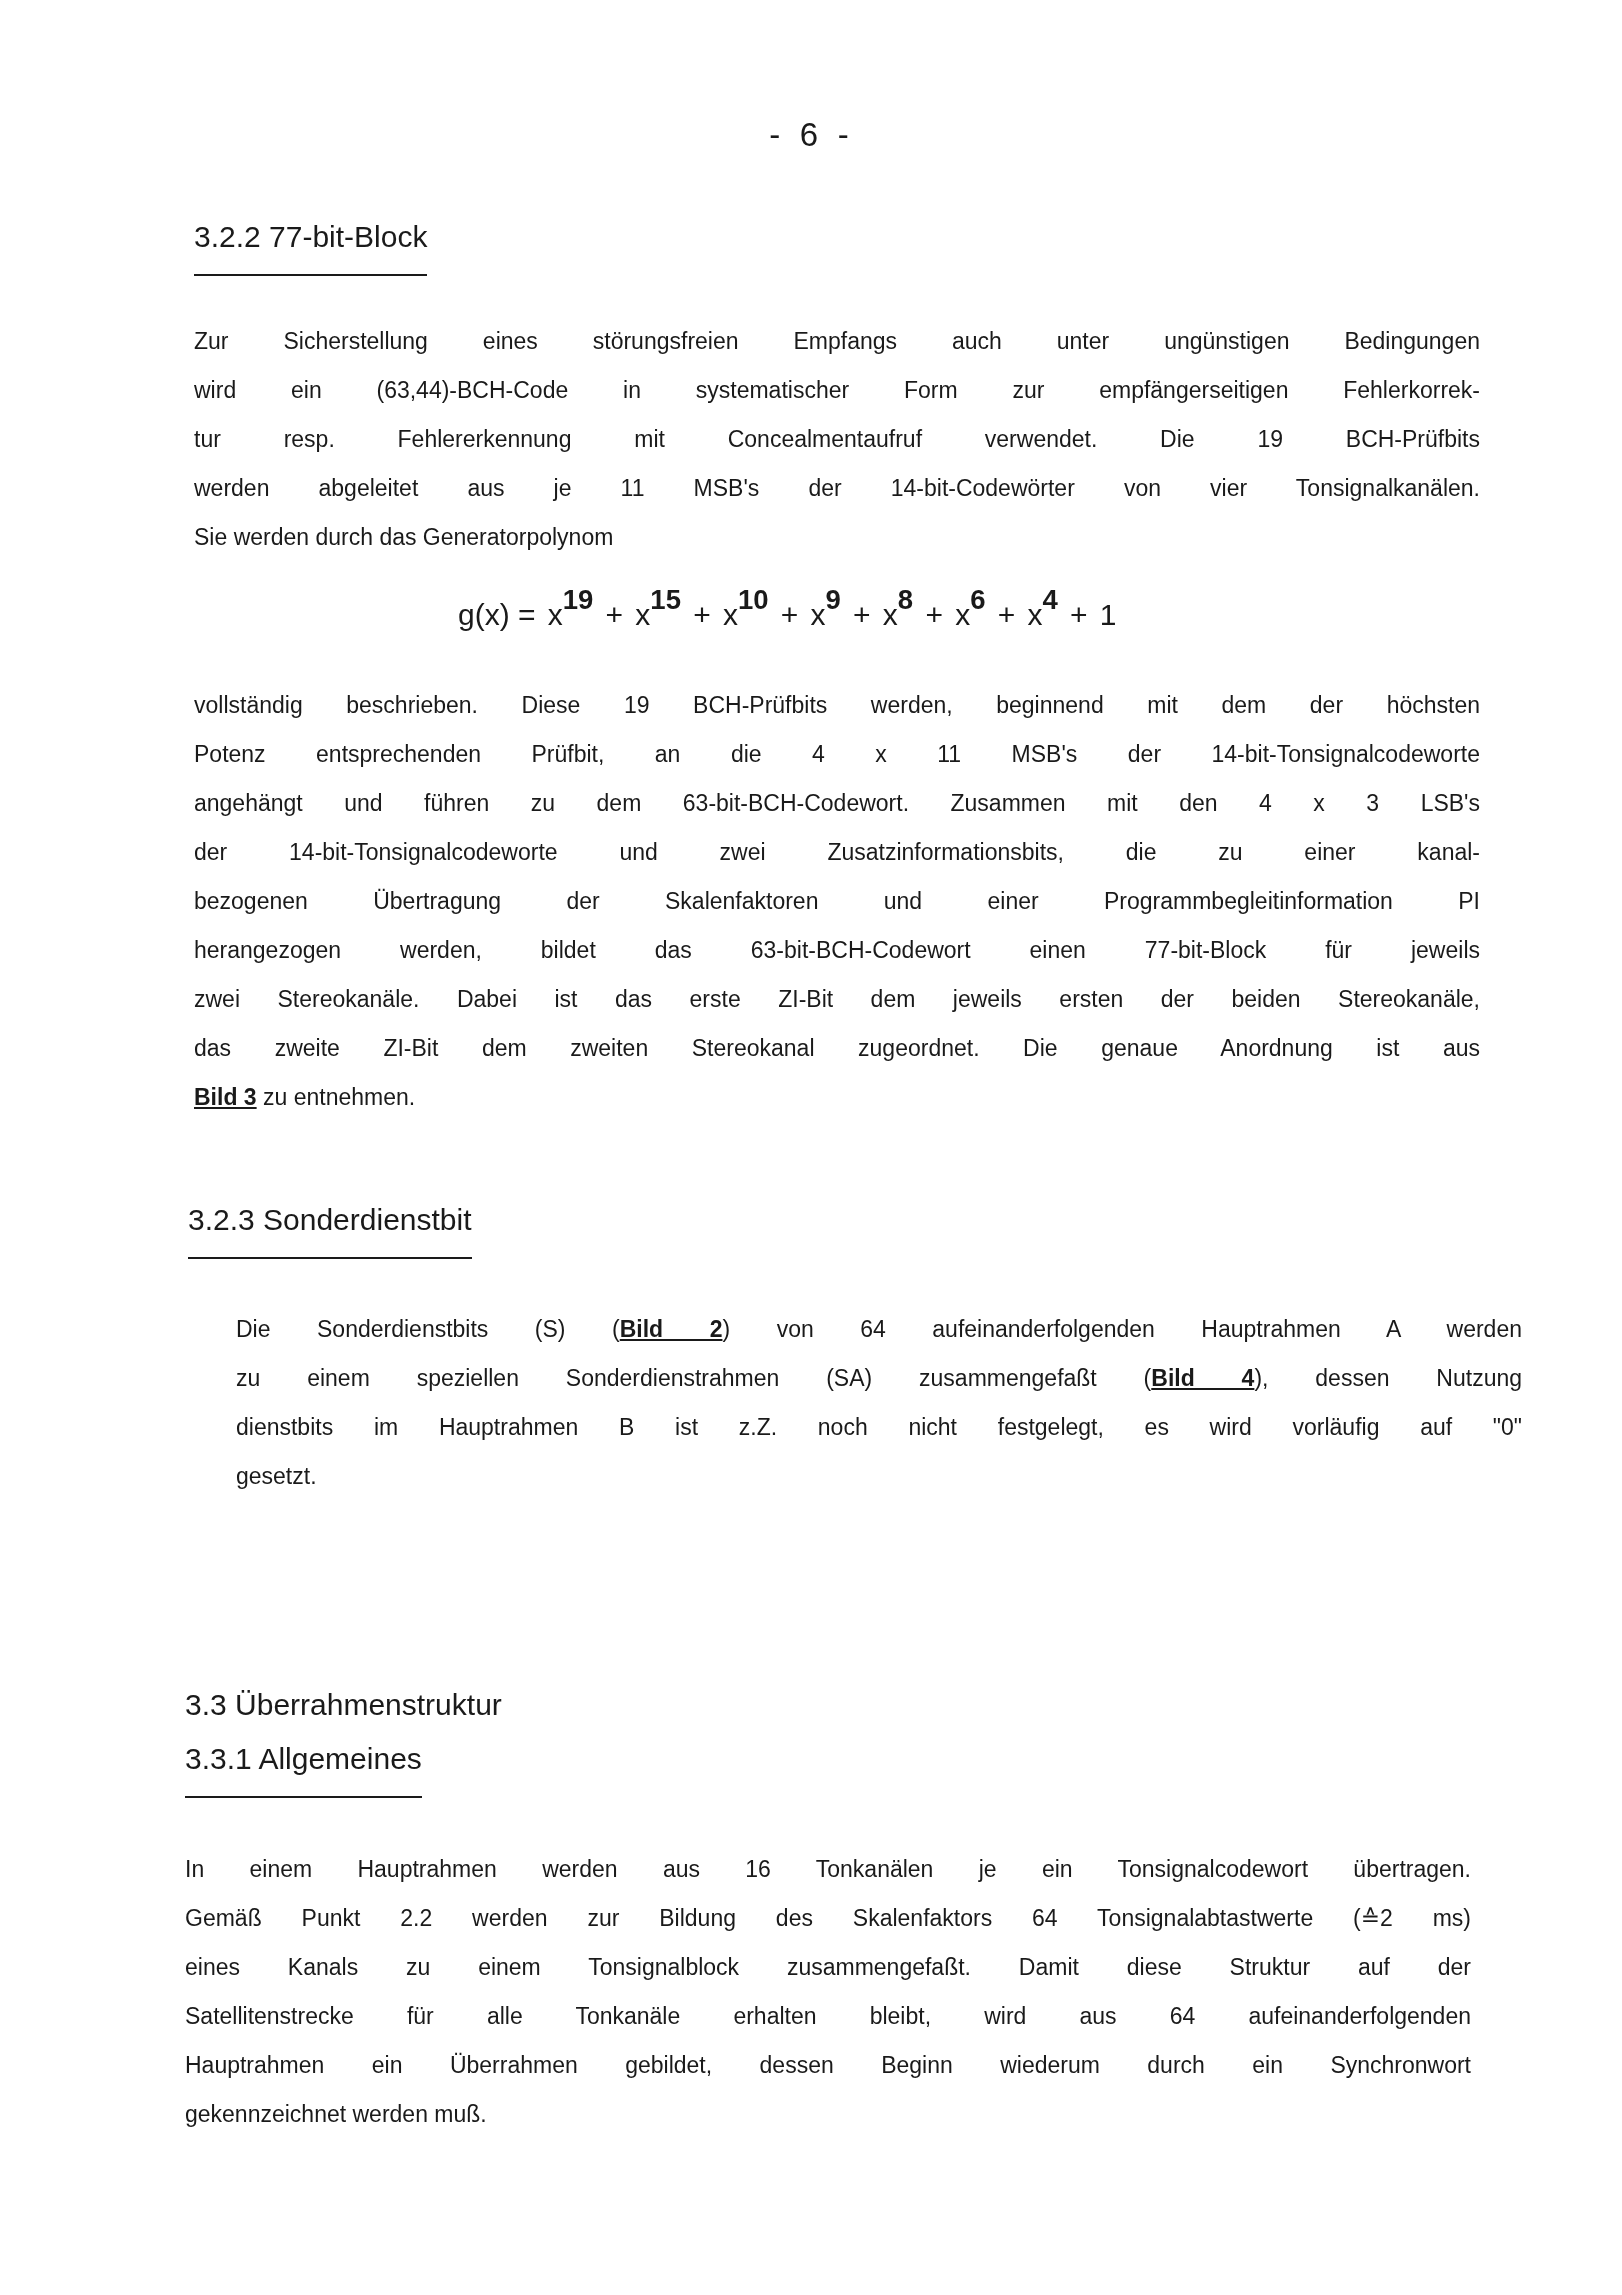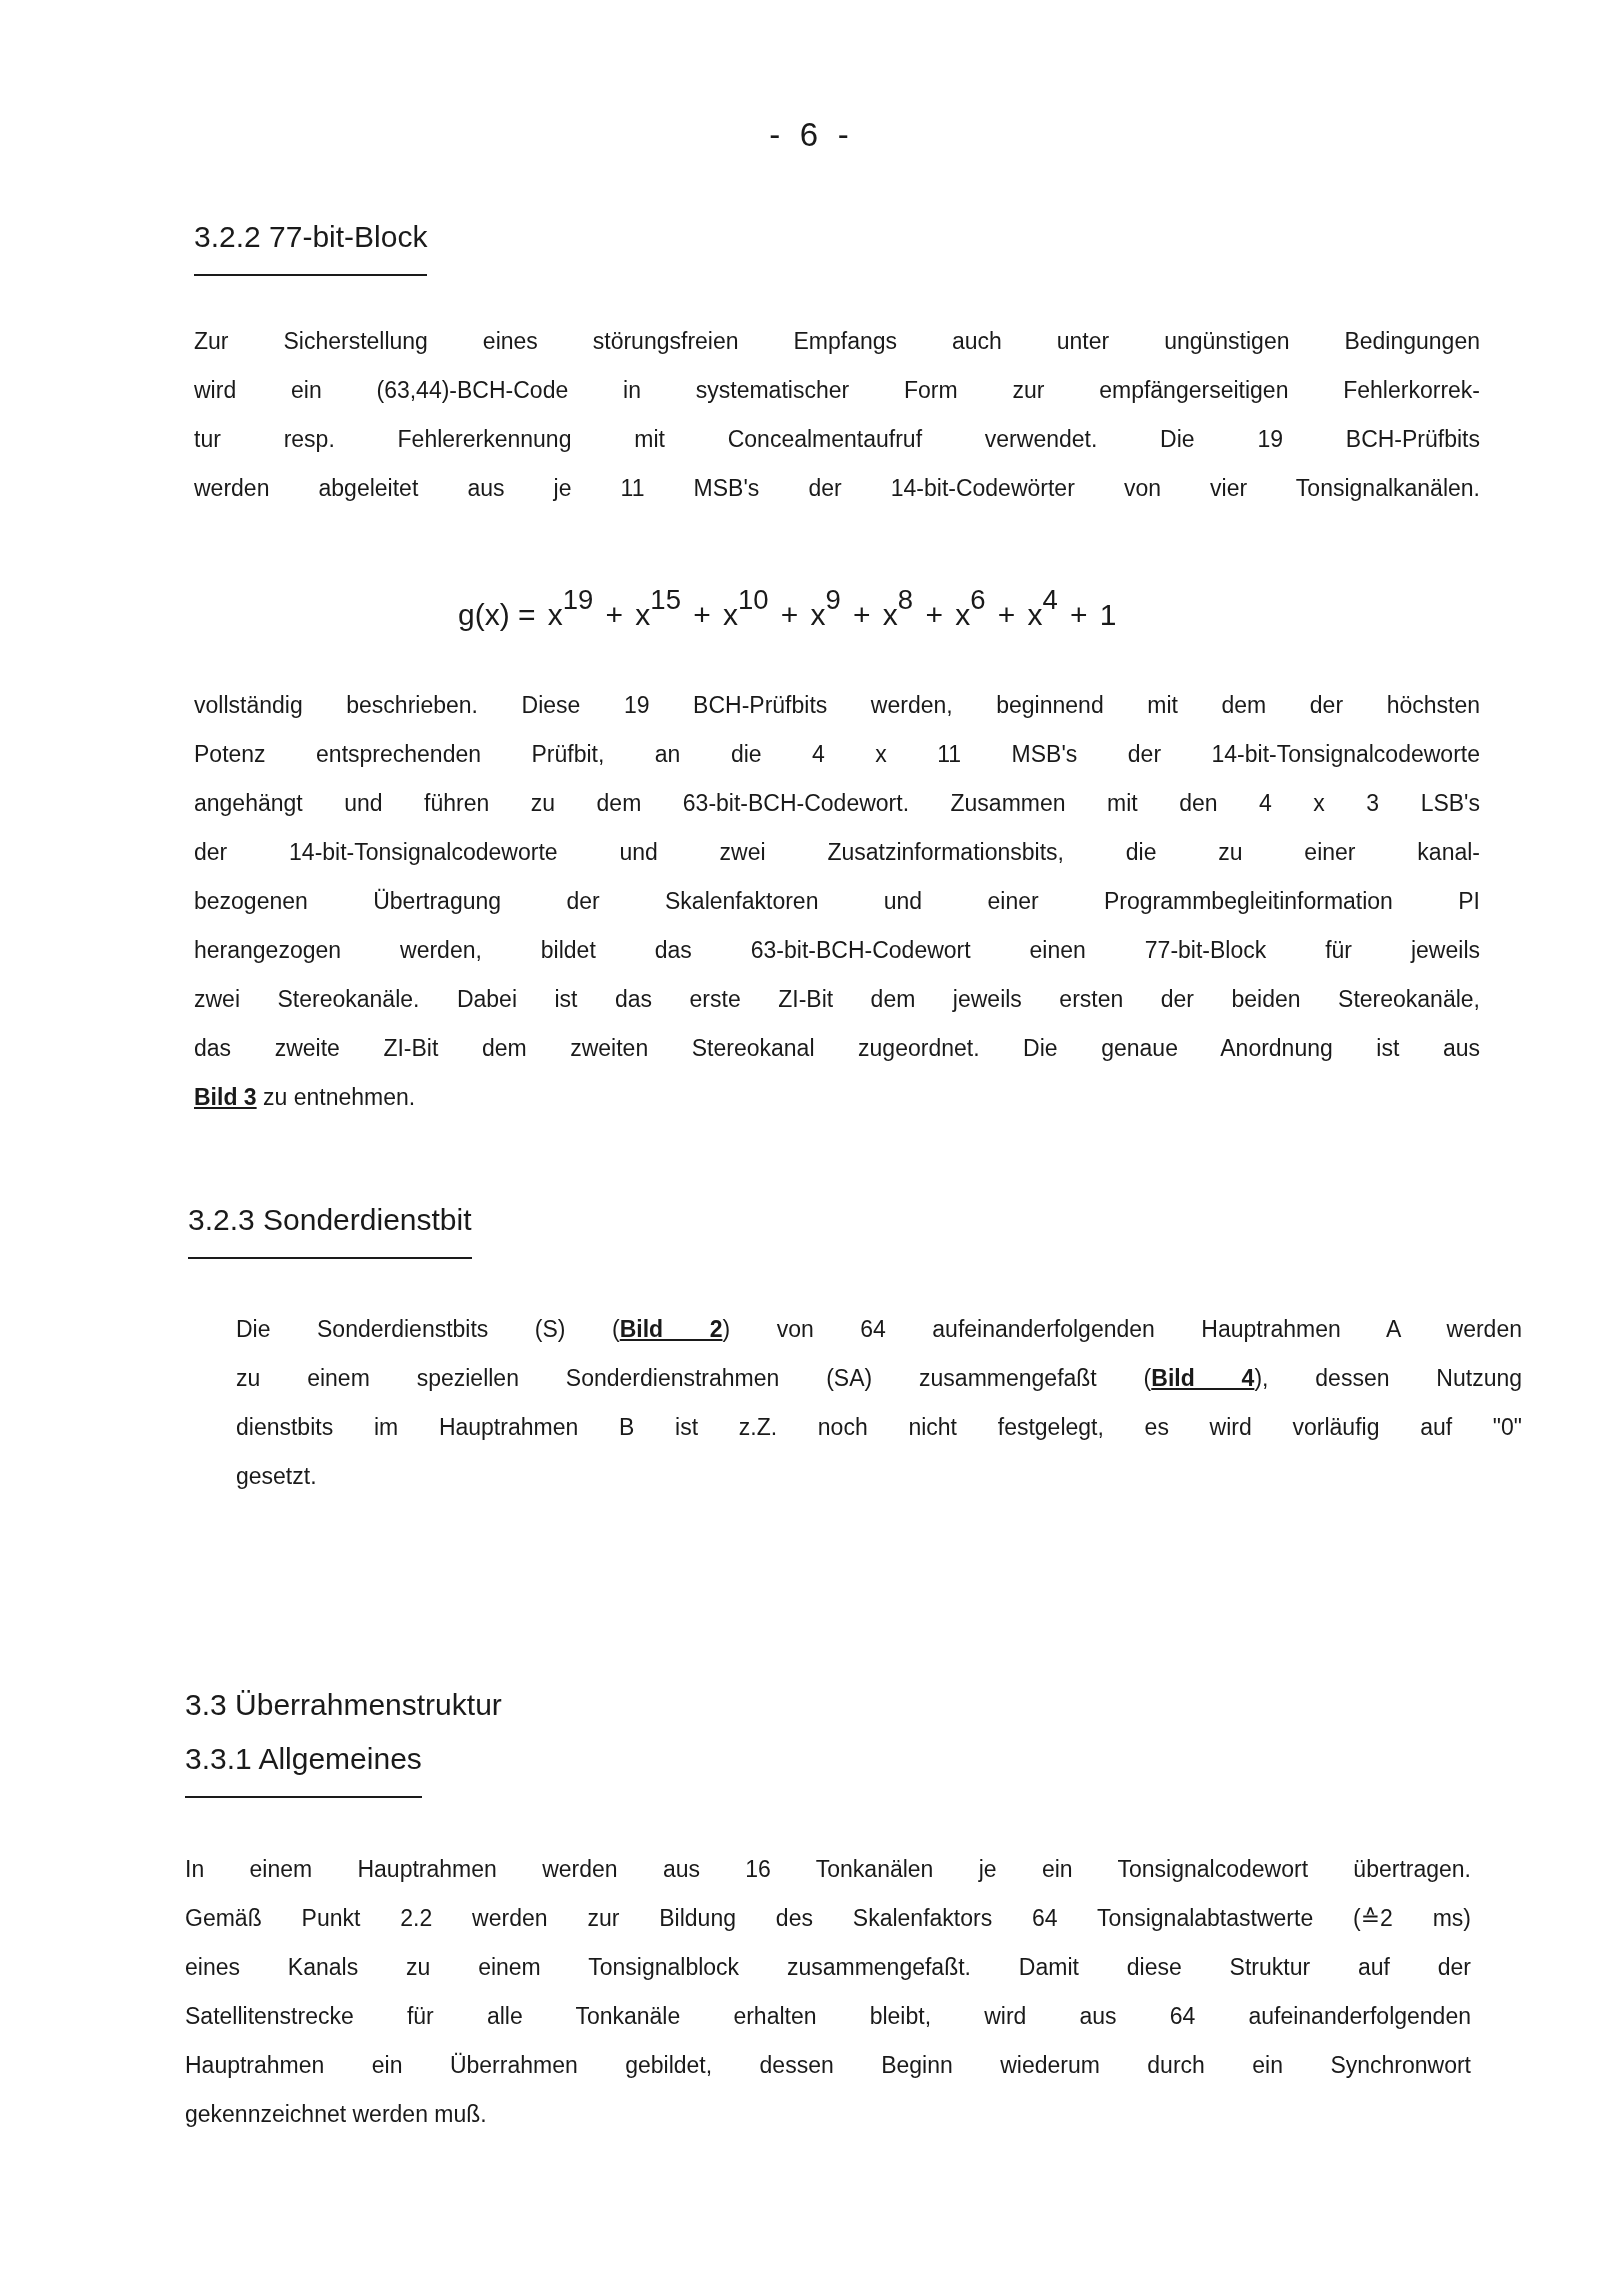--- a/index.html
+++ b/index.html
@@ -8,40 +8,41 @@
     .page-number { position: absolute; top: 116px; left: 0; width: 1623px; text-align: center;
                    font-size: 33px; letter-spacing: 5.2px; }
     .heading { position: absolute; font-size: 30px; font-stretch: condensed; }
     .heading.underlined span { border-bottom: 2.6px solid #1a1a1a; padding-bottom: 21px; }
     .heading.bold { font-weight: normal; margin-top: 44px; }
     .para { position: absolute; left: 194px; width: 1286px; font-size: 23px; line-height: 49px;
             text-align: justify; text-align-last: left; transform-origin: left top; }
     .para .line { display: block; height: 49px; text-align: justify; text-align-last: justify; white-space: nowrap; overflow: visible; }
     .para .line.last { text-align-last: left; }
     .formula { position: absolute; top: 589px; left: 458px; font-size: 30px; white-space: nowrap; }
-    .formula sup { font-size: 27.5px; position: relative; top: -5.2px; }
+    .formula sup { font-size: 27.5px; position: relative; top: -5.2px; font-weight: bold; }
     .formula .term { margin-right: 3.9px; text-align: right; }
     b { font-weight: bold; text-decoration: underline; }
   </style>
 </head>
 <body>
 
 <div>
 
   <div class="page-number">- 6 -</div>
 
   <div class="heading underlined" style="top:220px; left:194px;">
     <span>3.2.2 77-bit-Block</span>
   </div>
 
   <div class="para" style="top:317px;">
     <span class="line">Zur Sicherstellung eines störungsfreien Empfangs auch unter ungünstigen Bedingungen</span>
     <span class="line">wird ein (63,44)-BCH-Code in systematischer Form zur empfängerseitigen Fehlerkorrek-</span>
     <span class="line">tur resp. Fehlererkennung mit Concealmentaufruf verwendet. Die 19 BCH-Prüfbits</span>
     <span class="line">werden abgeleitet aus je 11 MSB's der 14-bit-Codewörter von vier Tonsignalkanälen.</span>
+    <span class="line last">Sie werden durch das Generatorpolynom</span>
   </div>
 
   <div class="formula">
     <span class="term">g(x) =</span>
     <span class="term"><span>x</span><sup>19</sup></span>
     <span class="term">+</span>
     <span class="term"><span>x</span><sup>15</sup></span>
     <span class="term">+</span>
     <span class="term"><span>x</span><sup>10</sup></span>
     <span class="term">+</span>

